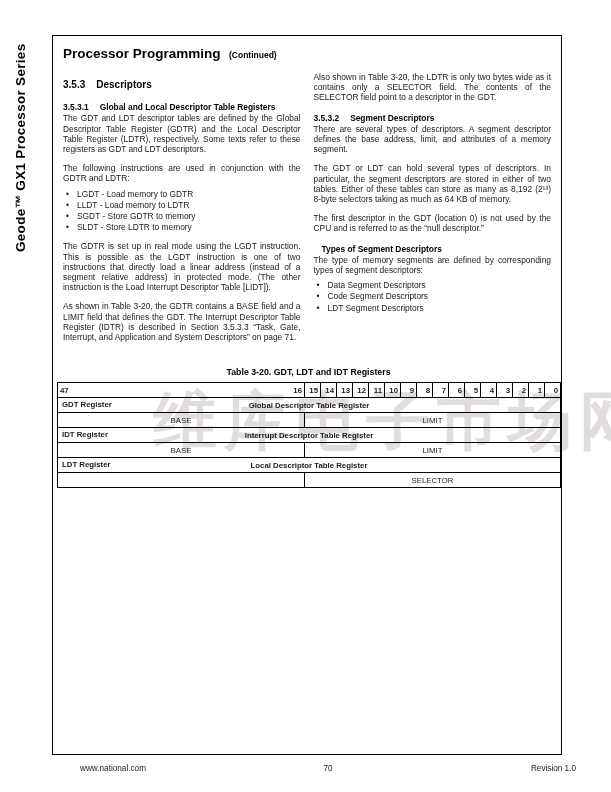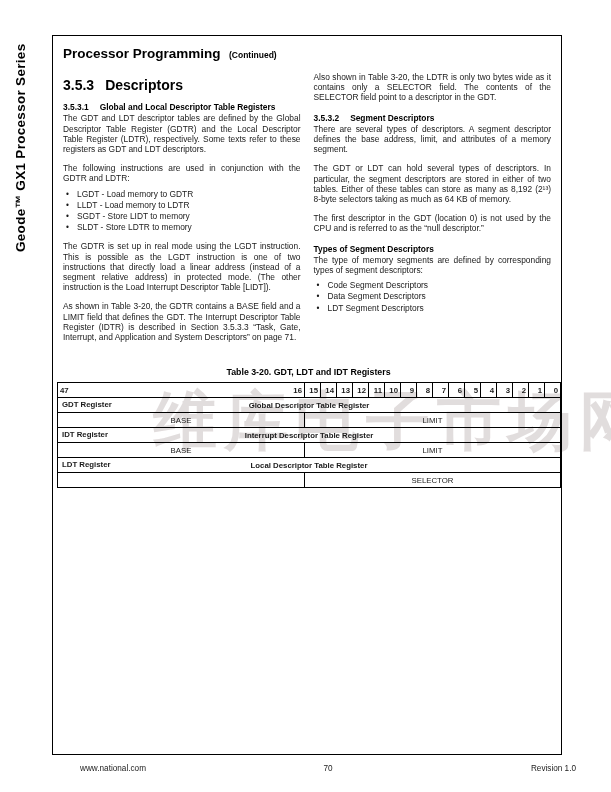--- a/index.html
+++ b/index.html
@@ -27,23 +27,23 @@
 
   .doc-header { margin-bottom:10px; }
   .doc-title { font-weight:bold; font-size:13.5px; display:inline; color:#000; }
   .doc-continued { font-weight:bold; font-size:8.5px; display:inline; margin-left:4px; color:#000; }
 
   .columns { display:flex; gap:13px; }
   .col { width:243px; font-size:8.4px; line-height:10.2px; text-align:justify; }
 
   .h-num { font-weight:bold; }
   .h-num .num { margin-right:11px; }
-  h3.sec { font-size:14px; margin:8px 0 12px 0; color:#000; }
+  h3.sec { font-size:10px; margin:8px 0 12px 0; color:#000; }
   h4.sec { font-size:8.4px; margin:10px 0 1px 0; color:#000; }
-  h4.plain { font-size:8.4px; margin:10px 0 1px 0; color:#000; font-weight:bold; }
+  h4.plain { font-size:8.4px; margin:10px 0 1px 8px; color:#000; font-weight:bold; }
   .col p { margin:0 0 9px 0; }
   .col p.tight { margin-bottom:5px; }
 
   ul.blist { list-style:none; margin:0 0 9px 2px; }
   ul.blist li { position:relative; padding-left:12px; margin-bottom:1px; text-align:left; }
   ul.blist li::before { content:"•"; position:absolute; left:1px; top:0; }
 
   
   .table-wrap { position:absolute; left:4px; top:331px; width:503px; }
   .table-title { text-align:center; font-weight:bold; font-size:8.8px; margin-bottom:5px; color:#000; }
@@ -87,40 +87,40 @@
         <span class="num">3.5.3</span><span>Descriptors</span>
       </h3>
       <h4 class="sec h-num">
         <span class="num">3.5.3.1</span><span>Global and Local Descriptor Table Registers</span>
       </h4>
       <p>The GDT and LDT descriptor tables are defined by the Global Descriptor Table Register (GDTR) and the Local Descriptor Table Register (LDTR), respectively. Some texts refer to these registers as GDT and LDT descriptors.</p>
       <p class="tight">The following instructions are used in conjunction with the GDTR and LDTR:</p>
       <ul class="blist">
         <li>LGDT - Load memory to GDTR</li>
         <li>LLDT - Load memory to LDTR</li>
-        <li>SGDT - Store LIDT to memory</li>
+        <li>SGDT - Store GDTR to memory</li>
         <li>SLDT - Store LDTR to memory</li>
       </ul>
       <p>The GDTR is set up in real mode using the LGDT instruction. This is possible as the LGDT instruction is one of two instructions that directly load a linear address (instead of a segment relative address) in protected mode. (The other instruction is the Load Interrupt Descriptor Table [LIDT]).</p>
       <p>As shown in Table 3-20, the GDTR contains a BASE field and a LIMIT field that defines the GDT. The Interrupt Descriptor Table Register (IDTR) is described in Section 3.5.3.3 “Task, Gate, Interrupt, and Application and System Descriptors” on page 71.</p>
     </div>
 
     <div class="col">
       <p>Also shown in Table 3-20, the LDTR is only two bytes wide as it contains only a SELECTOR field. The contents of the SELECTOR field point to a descriptor in the GDT.</p>
       <h4 class="sec h-num">
         <span class="num">3.5.3.2</span><span>Segment Descriptors</span>
       </h4>
       <p>There are several types of descriptors. A segment descriptor defines the base address, limit, and attributes of a memory segment.</p>
       <p>The GDT or LDT  can hold several types of descriptors. In particular, the segment descriptors are stored in either of two tables. Either of these tables can store as many as 8,192 (2¹³) 8-byte selectors taking as much as 64 KB of memory.</p>
       <p>The first descriptor in the GDT (location 0) is not used by the CPU and is referred to as the “null descriptor.”</p>
       <h4 class="plain">Types of Segment Descriptors</h4>
       <p class="tight">The type of memory segments are defined by corresponding types of segment descriptors:</p>
       <ul class="blist">
+        <li>Data Segment Descriptors</li>
         <li>Code Segment Descriptors</li>
-        <li>Data Segment Descriptors</li>
         <li>LDT Segment Descriptors</li>
       </ul>
     </div>
 
   </div>
 
   <div class="table-wrap">
     <div class="table-title">Table 3-20.  GDT, LDT and IDT Registers</div>
     <table class="reg">
       <colgroup>

